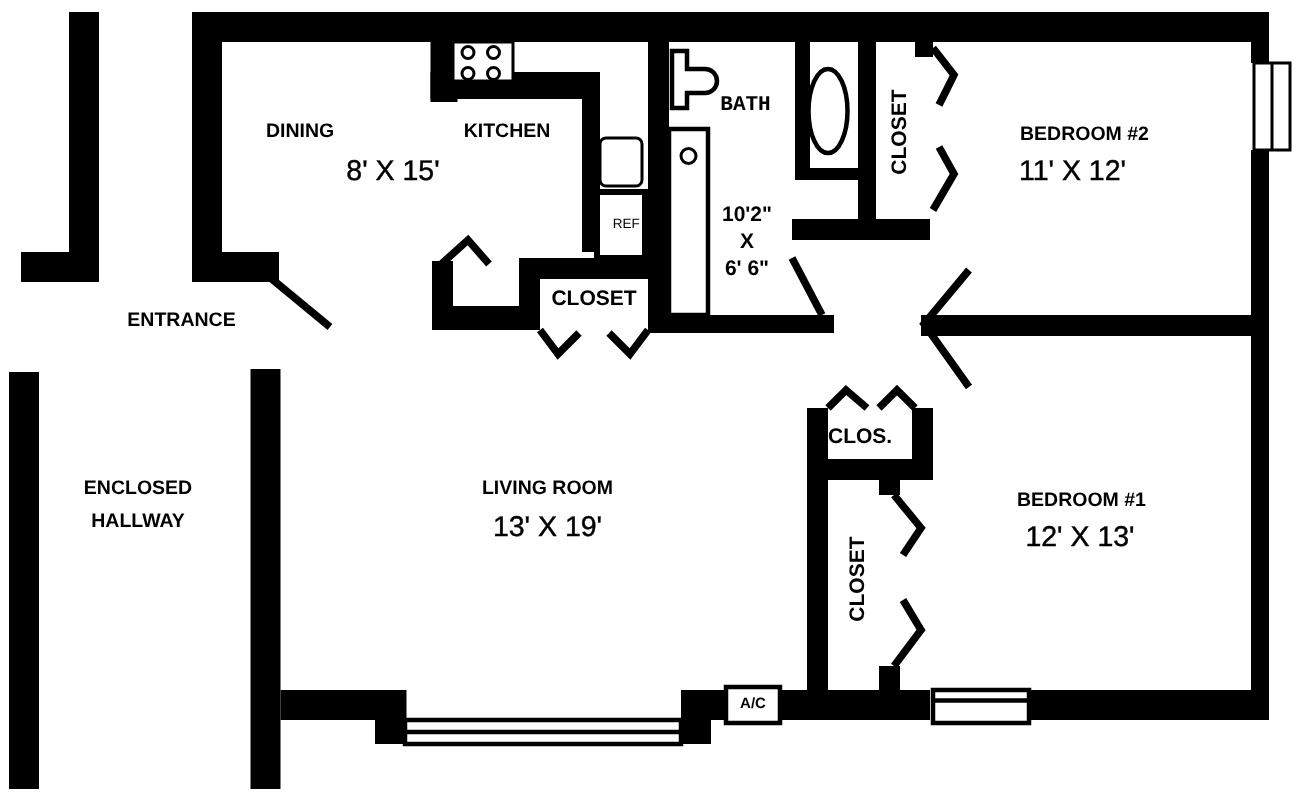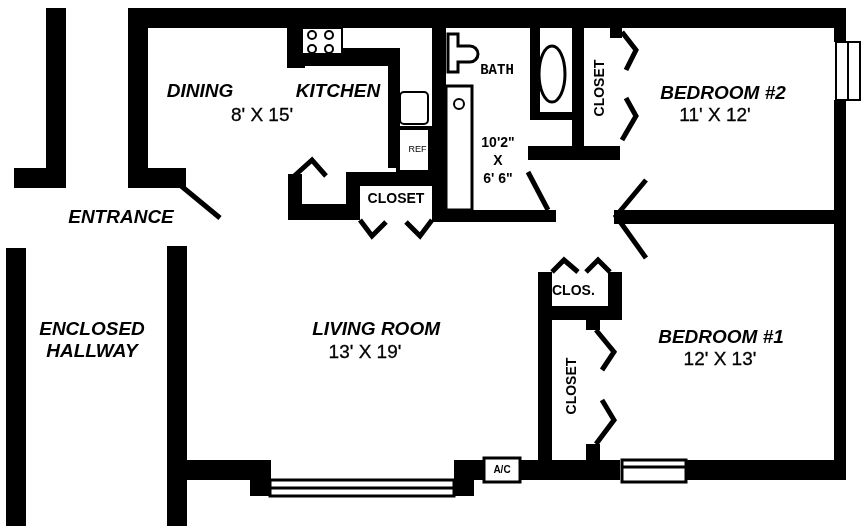--- a/index.html
+++ b/index.html
@@ -1,19 +1,19 @@
 <!DOCTYPE html>
 <html><head>
   <meta charset="utf-8">
   <style>
     html, body { margin:0; padding:0; background:#ffffff; }
     body { width:867px; height:531px; position:relative; overflow:hidden; font-family:"Liberation Sans", sans-serif; }
     #plan { position:absolute; left:0; top:0; width:867px; height:531px; }
     .lbl { position:absolute; font-family:"Liberation Sans", sans-serif; font-weight:bold; color:#000; text-align:center; white-space:nowrap; line-height:1.15; }
-    .room-name { font-size:19px;font-style:italic; }
+    .room-name { font-size:13px; }
     .room-dim { font-size:19px; font-weight:normal; -webkit-text-stroke:0.3px #000; }
     .small { font-size:14px; }
     .tiny { font-size:9px; font-weight:normal; }
     .vert { transform:rotate(-90deg); transform-origin:center center; }
   </style>
 </head>
 <body>
 
 <svg id="plan" viewBox="0 0 867 531" xmlns="http://www.w3.org/2000/svg">
   <g fill="#000">
@@ -109,21 +109,21 @@
 <div class="lbl room-dim" style="left:212px;top:104px;width:100px;">8' X 15'</div>
 <div class="lbl room-name" style="left:292px;top:80px;width:92px;">KITCHEN</div>
 <div class="lbl small" style="left:470px;top:62px;width:54px;font-family:Liberation Mono, monospace;">BATH</div>
 <div class="lbl small" style="left:472px;top:134px;width:52px;">10'2"</div>
 <div class="lbl small" style="left:472px;top:152px;width:52px;">X</div>
 <div class="lbl small" style="left:472px;top:170px;width:52px;">6' 6"</div>
 <div class="lbl room-name" style="left:650px;top:82px;width:146px;">BEDROOM #2</div>
 <div class="lbl room-dim" style="left:660px;top:104px;width:110px;">11' X 12'</div>
 <div class="lbl room-name" style="left:648px;top:326px;width:146px;text-align:center;">BEDROOM #1</div>
 <div class="lbl room-dim" style="left:660px;top:348px;width:120px;text-align:center;">12' X 13'</div>
-<div class="lbl room-name" style="left:290px;top:318px;width:150px;text-align:right;">LIVING ROOM</div>
+<div class="lbl room-name" style="left:290px;top:318px;width:150px;">LIVING ROOM</div>
 <div class="lbl room-dim" style="left:310px;top:341px;width:110px;">13' X 19'</div>
 <div class="lbl room-name" style="left:30px;top:318px;width:124px;">ENCLOSED</div>
 <div class="lbl room-name" style="left:30px;top:340px;width:124px;">HALLWAY</div>
 <div class="lbl room-name" style="left:60px;top:206px;width:122px;">ENTRANCE</div>
 <div class="lbl small" style="left:360px;top:190px;width:72px;">CLOSET</div>
 <div class="lbl small vert" style="left:564px;top:80px;width:70px;">CLOSET</div>
 <div class="lbl small vert" style="left:536px;top:378px;width:70px;">CLOSET</div>
 <div class="lbl small" style="left:552px;top:282px;width:36px;">CLOS.</div>
 <div class="lbl tiny" style="left:400px;top:144px;width:35px;">REF</div>
 <div class="lbl" style="left:486px;top:464px;width:32px;font-size:10px;">A/C</div>

